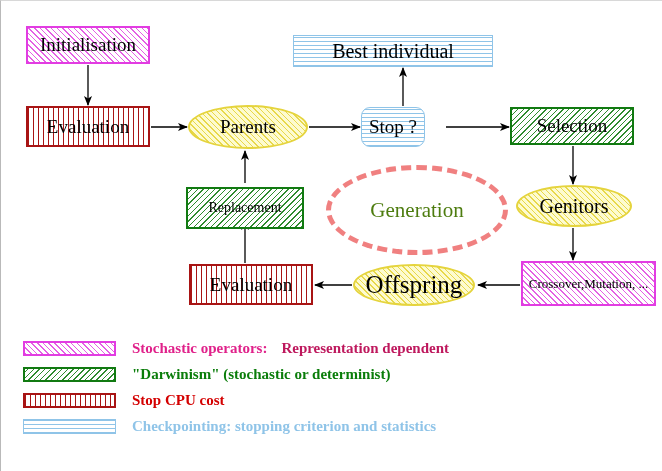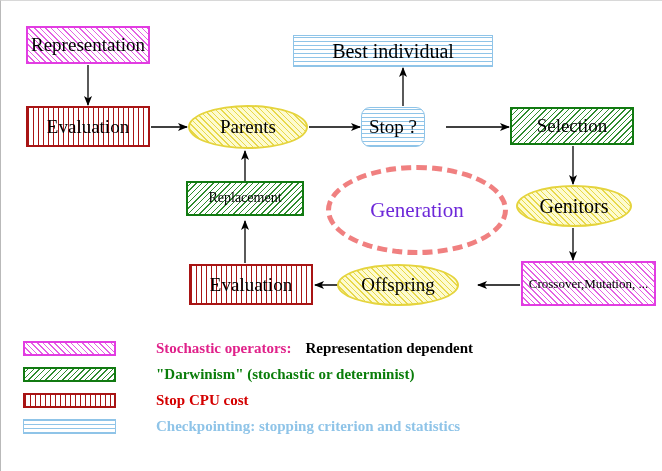--- a/index.html
+++ b/index.html
@@ -52,23 +52,23 @@
     position:absolute;border-radius:50%;
     border:5px dashed #f08080;background:transparent;z-index:1;
     display:flex;align-items:center;justify-content:center;
   }
   .dashed-ellipse span{color:#f4a0a0;}
 
   
   #legend{position:absolute;left:0;top:336px;width:662px;z-index:5;}
   .legend-row{position:absolute;height:22px;display:flex;align-items:center;}
   .swatch{width:93px;height:15px;box-sizing:border-box;flex:0 0 auto;}
-  .legend-text{margin-left:40px;white-space:nowrap;font-size:15px;font-weight:bold;}
+  .legend-text{margin-left:16px;white-space:nowrap;font-size:15px;font-weight:bold;}
   .lg-magenta{color:#e0218a;}
-  .lg-gold{color:#000000;}
+  .lg-gold{color:#be185d;}
   .lg-green{color:#0a7d0a;}
   .lg-red{color:#d40000;}
   .lg-blue{color:#8fc4e8;}
 </style>
 </head>
 <body>
 
 <div id="canvas">
 
   <svg id="wires" viewBox="0 0 662 471">
@@ -86,49 +86,49 @@
       <line x1="572" y1="145" x2="572" y2="183"></line>
       <line x1="572" y1="227" x2="572" y2="259"></line>
       <line x1="519" y1="284" x2="477" y2="284"></line>
       <line x1="351" y1="284" x2="314" y2="284"></line>
       <line x1="244" y1="262" x2="244" y2="220"></line>
       <line x1="244" y1="182" x2="244" y2="150"></line>
     </g>
   </svg>
 
   <div class="dashed-ellipse" id="n-generation" style="left: 325px; top: 164px; width: 172px; height: 80px; font-size: 21px; border-color: rgb(240, 128, 128);">
-    <span style="color: #6d28d9;">Generation</span>
+    <span style="color: #4d7c0f;">Generation</span>
   </div>
 
   <div id="nodes">
       <div class="node fill-magenta" style="left: 25px; top: 25px; width: 124px; height: 38px; font-size: 19px;">
-        <span>Representation</span>
+        <span>Initialisation</span>
       </div>
       <div class="node fill-red" style="left: 25px; top: 105px; width: 124px; height: 41px; font-size: 19px;">
         <span>Evaluation</span>
       </div>
       <div class="node fill-yellow-ellipse" style="left: 187px; top: 104px; width: 120px; height: 44px; font-size: 19px; text-align: right;">
         <span>Parents</span>
       </div>
       <div class="node fill-blue" style="left: 292px; top: 34px; width: 200px; height: 32px; font-size: 20px; font-family: Liberation Serif, serif;">
         <span>Best individual</span>
       </div>
       <div class="node fill-blue rounded" style="left: 360px; top: 106px; width: 64px; height: 40px; font-size: 19px; font-family: Liberation Serif, serif;">
         <span>Stop ?</span>
       </div>
       <div class="node fill-green" style="left: 509px; top: 106px; width: 124px; height: 38px; font-size: 19px;">
         <span>Selection</span>
       </div>
-      <div class="node fill-green" style="left: 185px; top: 180px; width: 118px; height: 35px; font-size: 14px;">
+      <div class="node fill-green" style="left: 185px; top: 186px; width: 118px; height: 42px; font-size: 14px;">
         <span>Replacement</span>
       </div>
       <div class="node fill-yellow-ellipse" style="left: 515px; top: 184px; width: 116px; height: 42px; font-size: 20px;">
         <span>Genitors</span>
       </div>
-      <div class="node fill-yellow-ellipse" style="left: 336px; top: 263px; width: 122px; height: 42px; font-size: 19px;">
+      <div class="node fill-yellow-ellipse" style="left: 352px; top: 263px; width: 122px; height: 42px; font-size: 25px;">
         <span>Offspring</span>
       </div>
       <div class="node fill-red" style="left: 188px; top: 263px; width: 124px; height: 41px; font-size: 19px;">
         <span>Evaluation</span>
       </div>
     </div>
 
   <div class="node fill-magenta" id="n-crossover" style="flex-direction: row; left: 520px; top: 260px; width: 135px; height: 45px; font-size: 13px;">
     <span>Crossover,</span>
     <span>Mutation, ...</span>

